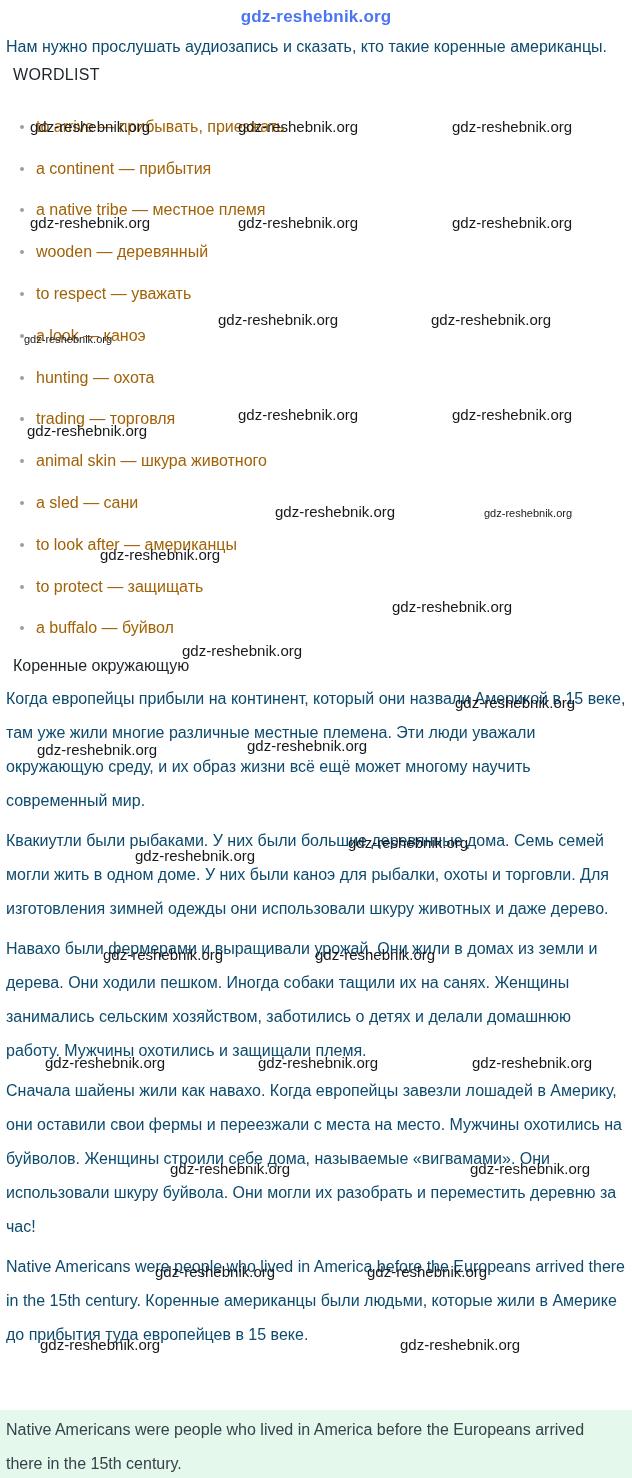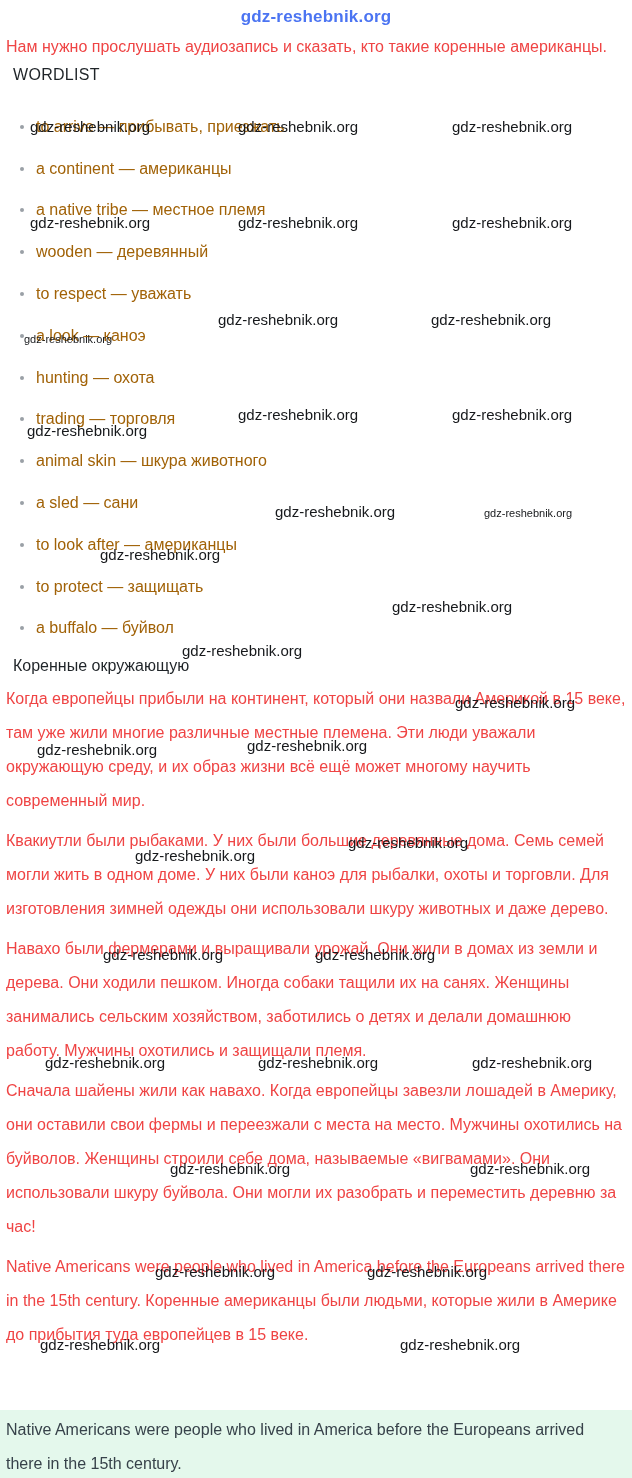--- a/index.html
+++ b/index.html
@@ -21,21 +21,21 @@
     text-align: center;
     font-size: 17px;
     font-weight: bold;
     line-height: 22px;
     color: var(--accent, #4b74f2);
     letter-spacing: 0.2px;
   }
   .body-text {
     font-size: 16px;
     line-height: 34px;
-    color: #ef4444;
+    color: #0c4a6e;
     margin: 6px 0 0 0;
   }
   .intro { margin-top: 2px; }
   .heading {
     font-size: 16px;
     font-weight: normal;
     color: #1f2428;
     margin: 7px;
     line-height: 18px;
   }
@@ -98,21 +98,21 @@
 
   <h2 class="heading wordlist-title">WORDLIST</h2>
 
   <ul class="wordlist">
     <li class="wordlist-item">
         <span class="bullet"></span>
         <span>to arrive — прибывать, приезжать</span>
       </li>
     <li class="wordlist-item">
         <span class="bullet"></span>
-        <span>a continent — американцы</span>
+        <span>a continent — прибытия</span>
       </li>
     <li class="wordlist-item">
         <span class="bullet"></span>
         <span>a native tribe — местное племя</span>
       </li>
     <li class="wordlist-item">
         <span class="bullet"></span>
         <span>wooden — деревянный</span>
       </li>
     <li class="wordlist-item">

